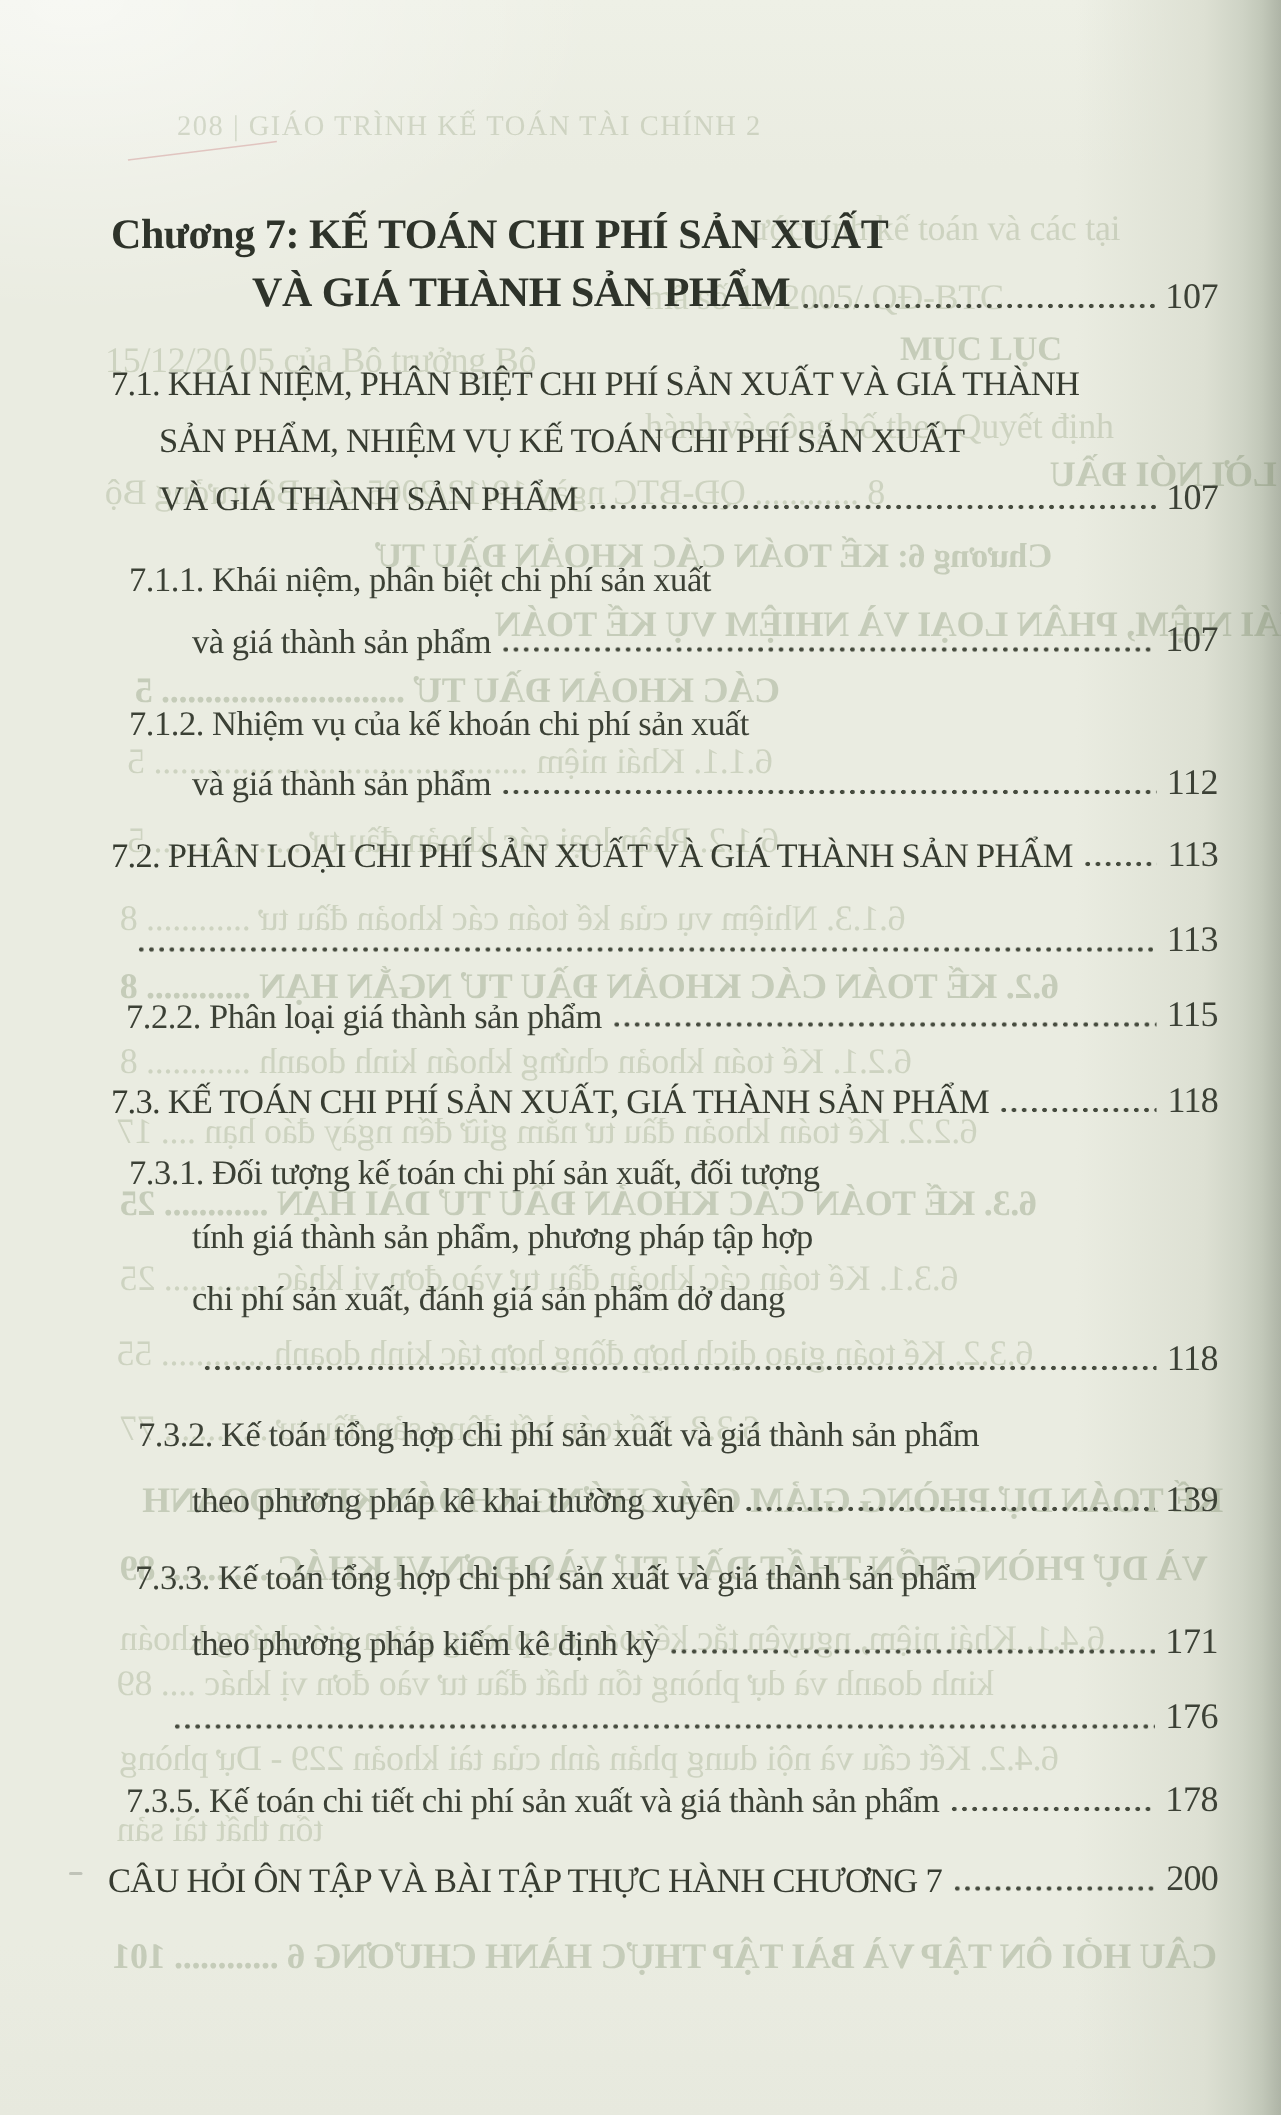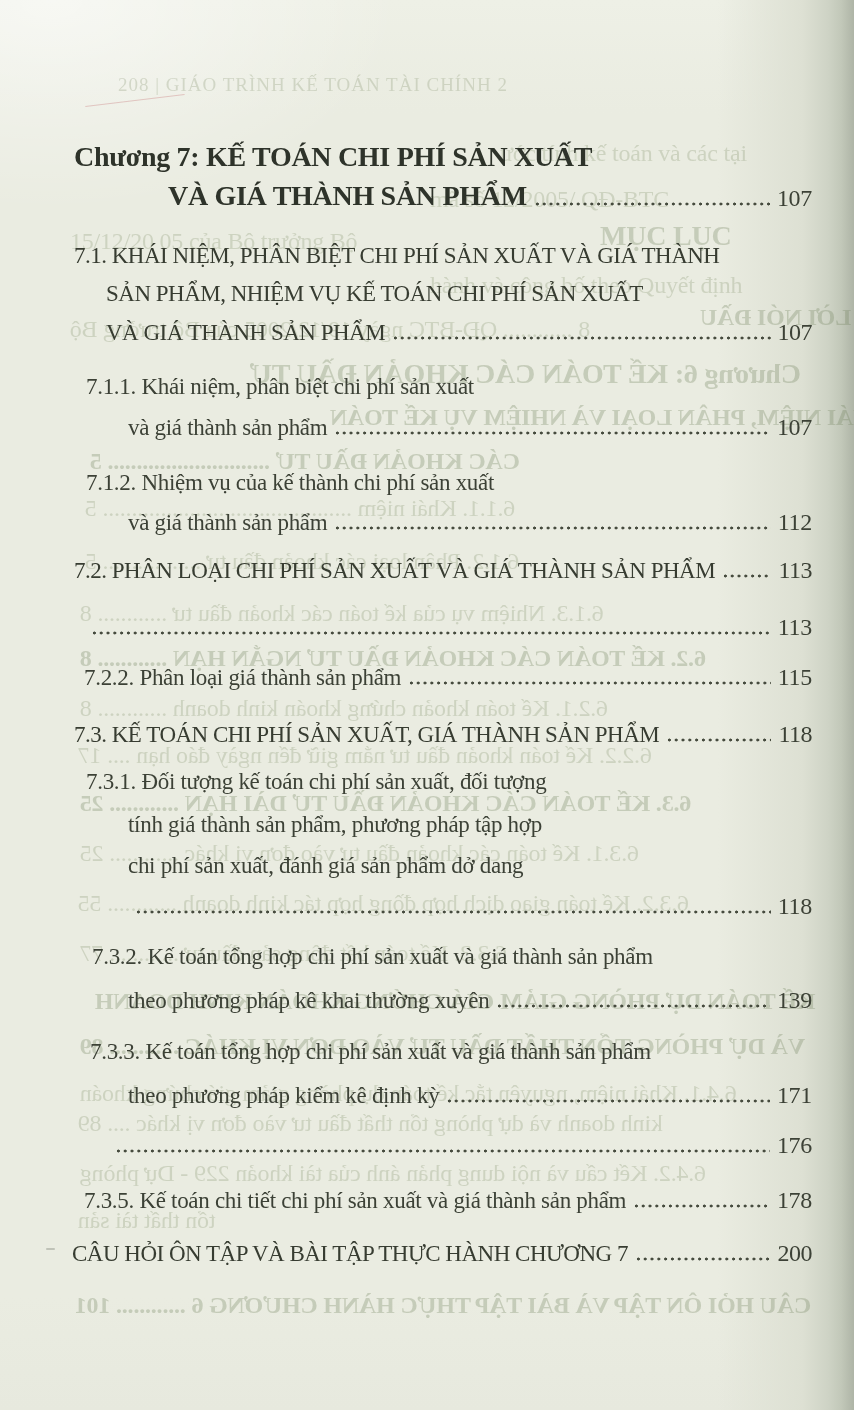--- a/index.html
+++ b/index.html
@@ -18,21 +18,21 @@
   .bleed{
     position:absolute;
     white-space:nowrap;
     color:rgba(122,138,100,0.26);
     font-size:24px;
     letter-spacing:-0.2px;
     z-index:1;
   }
   .bleed.mir{transform:scaleX(-1);}
   .bleed.b{font-weight:bold;color:rgba(112,128,92,0.30);}
-  .bleed.big{font-size:28px;}
+  .bleed.big{font-size:23px;}
   .bleed.small{font-size:19px;letter-spacing:1px;}
   
   .row{
     position:absolute;
     right:42px;
     display:flex;
     align-items:flex-end;
     height:36px;
     z-index:2;
     white-space:nowrap;
@@ -132,21 +132,21 @@
       <span class="t">7.1.1. Khái niệm, phân biệt chi phí sản xuất</span>
     </div>
 
     <div class="row sub" style="top:405px;left:128px">
       <span class="t">và giá thành sản phẩm</span>
       <span class="leader"></span>
       <span class="pg">107</span>
     </div>
 
     <div class="row sub" style="top:460px;left:86px">
-      <span class="t">7.1.2. Nhiệm vụ của kế thành chi phí sản xuất</span>
+      <span class="t">7.1.2. Nhiệm vụ của kế khoán chi phí sản xuất</span>
     </div>
 
     <div class="row sub" style="top:500px;left:128px">
       <span class="t">và giá thành sản phẩm</span>
       <span class="leader"></span>
       <span class="pg">112</span>
     </div>
 
     <div class="row h1" style="top:548px;left:74px">
       <span class="t">7.2. PHÂN LOẠI CHI PHÍ SẢN XUẤT VÀ GIÁ THÀNH SẢN PHẨM</span>

